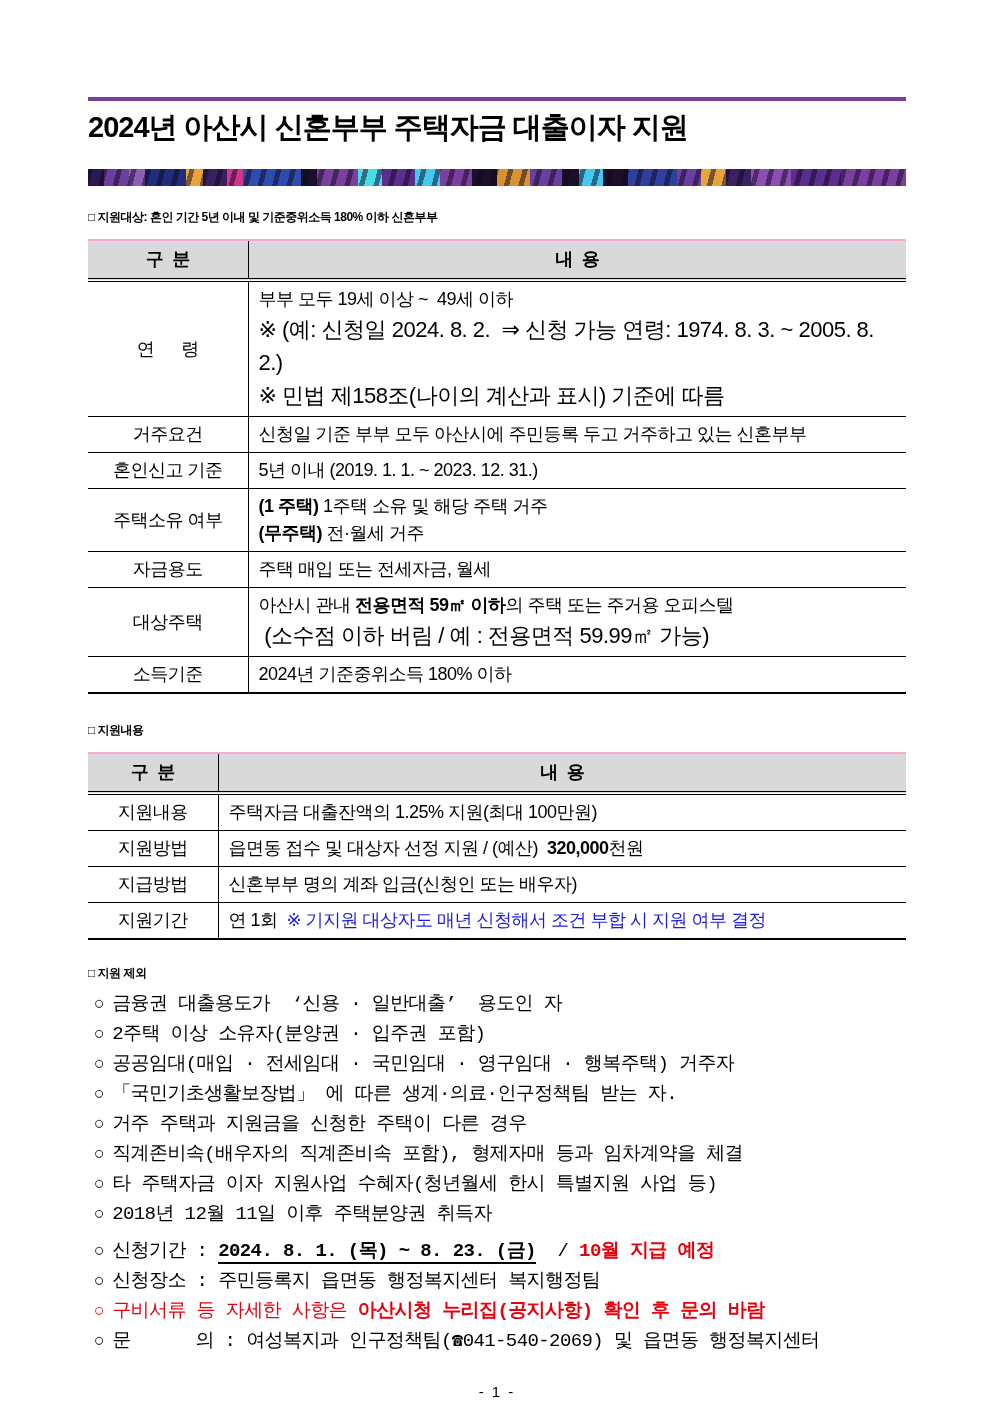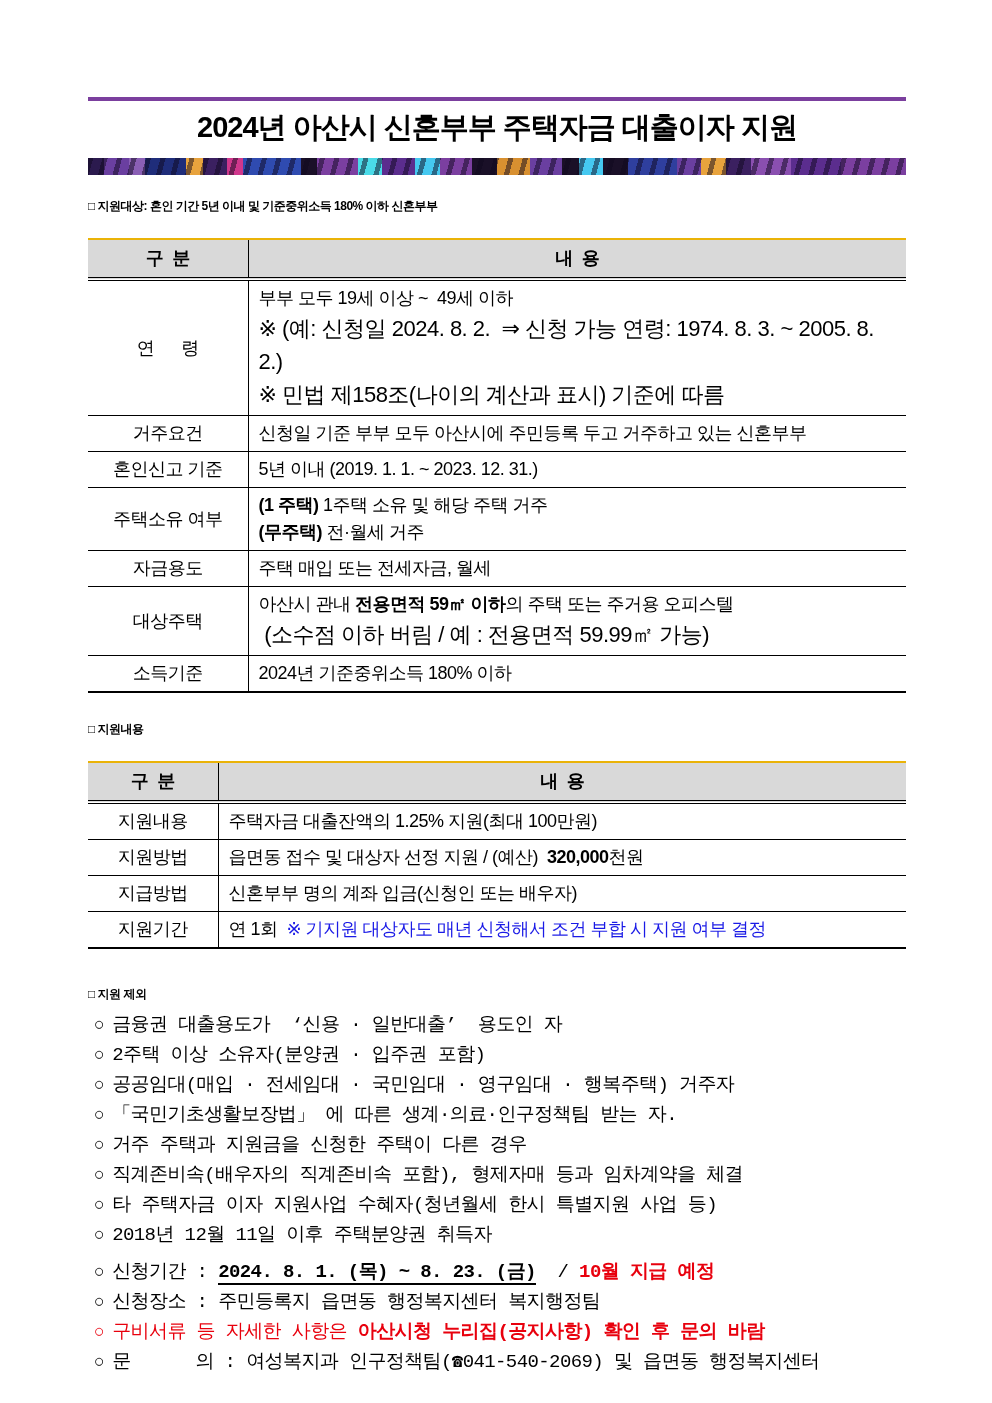--- a/index.html
+++ b/index.html
@@ -7,48 +7,48 @@
     position:relative;width:992px;height:1403px;background:#fff;
     font-family:"Liberation Sans","DejaVu Sans",sans-serif;color:#000;
     overflow:hidden;
   }
   .content{position:absolute;left:88px;top:0;width:818px;}
   .pw{white-space:pre-wrap;}
 
   
   .top-rule{margin-top:97px;height:4px;background:#7b3f9e;}
   .doc-title{
-    font-size:29px;font-weight:800;text-align:center;
-    letter-spacing:-1px;padding:8px 0 13px 0;line-height:1.25;
+    font-size:29px;font-weight:800;
+    letter-spacing:-1px;padding:8px 0 24px 0;line-height:1.25;
   }
   .color-band{
     height:17px;
     background:
       repeating-linear-gradient(105deg, rgba(15,8,30,.50) 0 5px, rgba(0,0,0,0) 5px 14px),
       linear-gradient(90deg,
         #2b1a4e 0 2%, #6a3fa0 2% 5%, #8a5fb5 5% 7%, #1f2d7a 7% 12%,
         #e8a33d 12% 14%, #3b2060 14% 17%, #d0378c 17% 19%, #2f4bb0 19% 26%,
         #1a1028 26% 28%, #7b3fa0 28% 33%, #4adbe8 33% 36%, #5b2d8e 36% 40%,
         #45c8f0 40% 43%, #7b3fa0 43% 47%, #1a1028 47% 50%, #d89030 50% 54%,
         #6a3fa0 54% 58%, #1a1028 58% 60%, #45c8f0 60% 63%, #1a1028 63% 66%,
         #2f3f9e 66% 72%, #6a3fa0 72% 75%, #e8a33d 75% 78%, #3b2060 78% 81%,
         #8a4fb0 81% 86%, #5b2d8e 86% 92%, #7b3fa0 92% 100%);
   }
 
   
   .sec-head{font-size:12px;font-weight:bold;letter-spacing:-0.5px;}
   .sec-head .rest{font-weight:600;}
   .h1{margin-top:23px;}
   .h2{margin-top:28px;}
-  .h3{margin-top:37px;}
+  .h3{margin-top:25px;}
   .h4{margin-top:16px;}
 
   
   table{border-collapse:collapse;width:100%;table-layout:fixed;
-        border-top:2px solid #eab308;border-bottom:2px solid #000;margin-top:23px;}
+        border-top:2px solid #f9a8d4;border-bottom:2px solid #000;margin-top:13px;}
   th,td{padding:4px 10px;font-size:18px;line-height:1.5;letter-spacing:-0.5px;vertical-align:middle;}
   thead th{background:#d9d9d9;text-align:center;font-weight:bold;
            border-bottom:4px double #000;padding:5px 10px;}
   tbody td{border-top:1px solid #000;}
   tbody tr:first-child td{border-top:none;}
   .lblcol{width:160px;}
   .t2 .lblcol{width:130px;}
   td.lbl,th.lbl{border-right:1px solid #000;text-align:center;}
   .b{font-weight:bold;}
   .sm{font-size:22px;}

